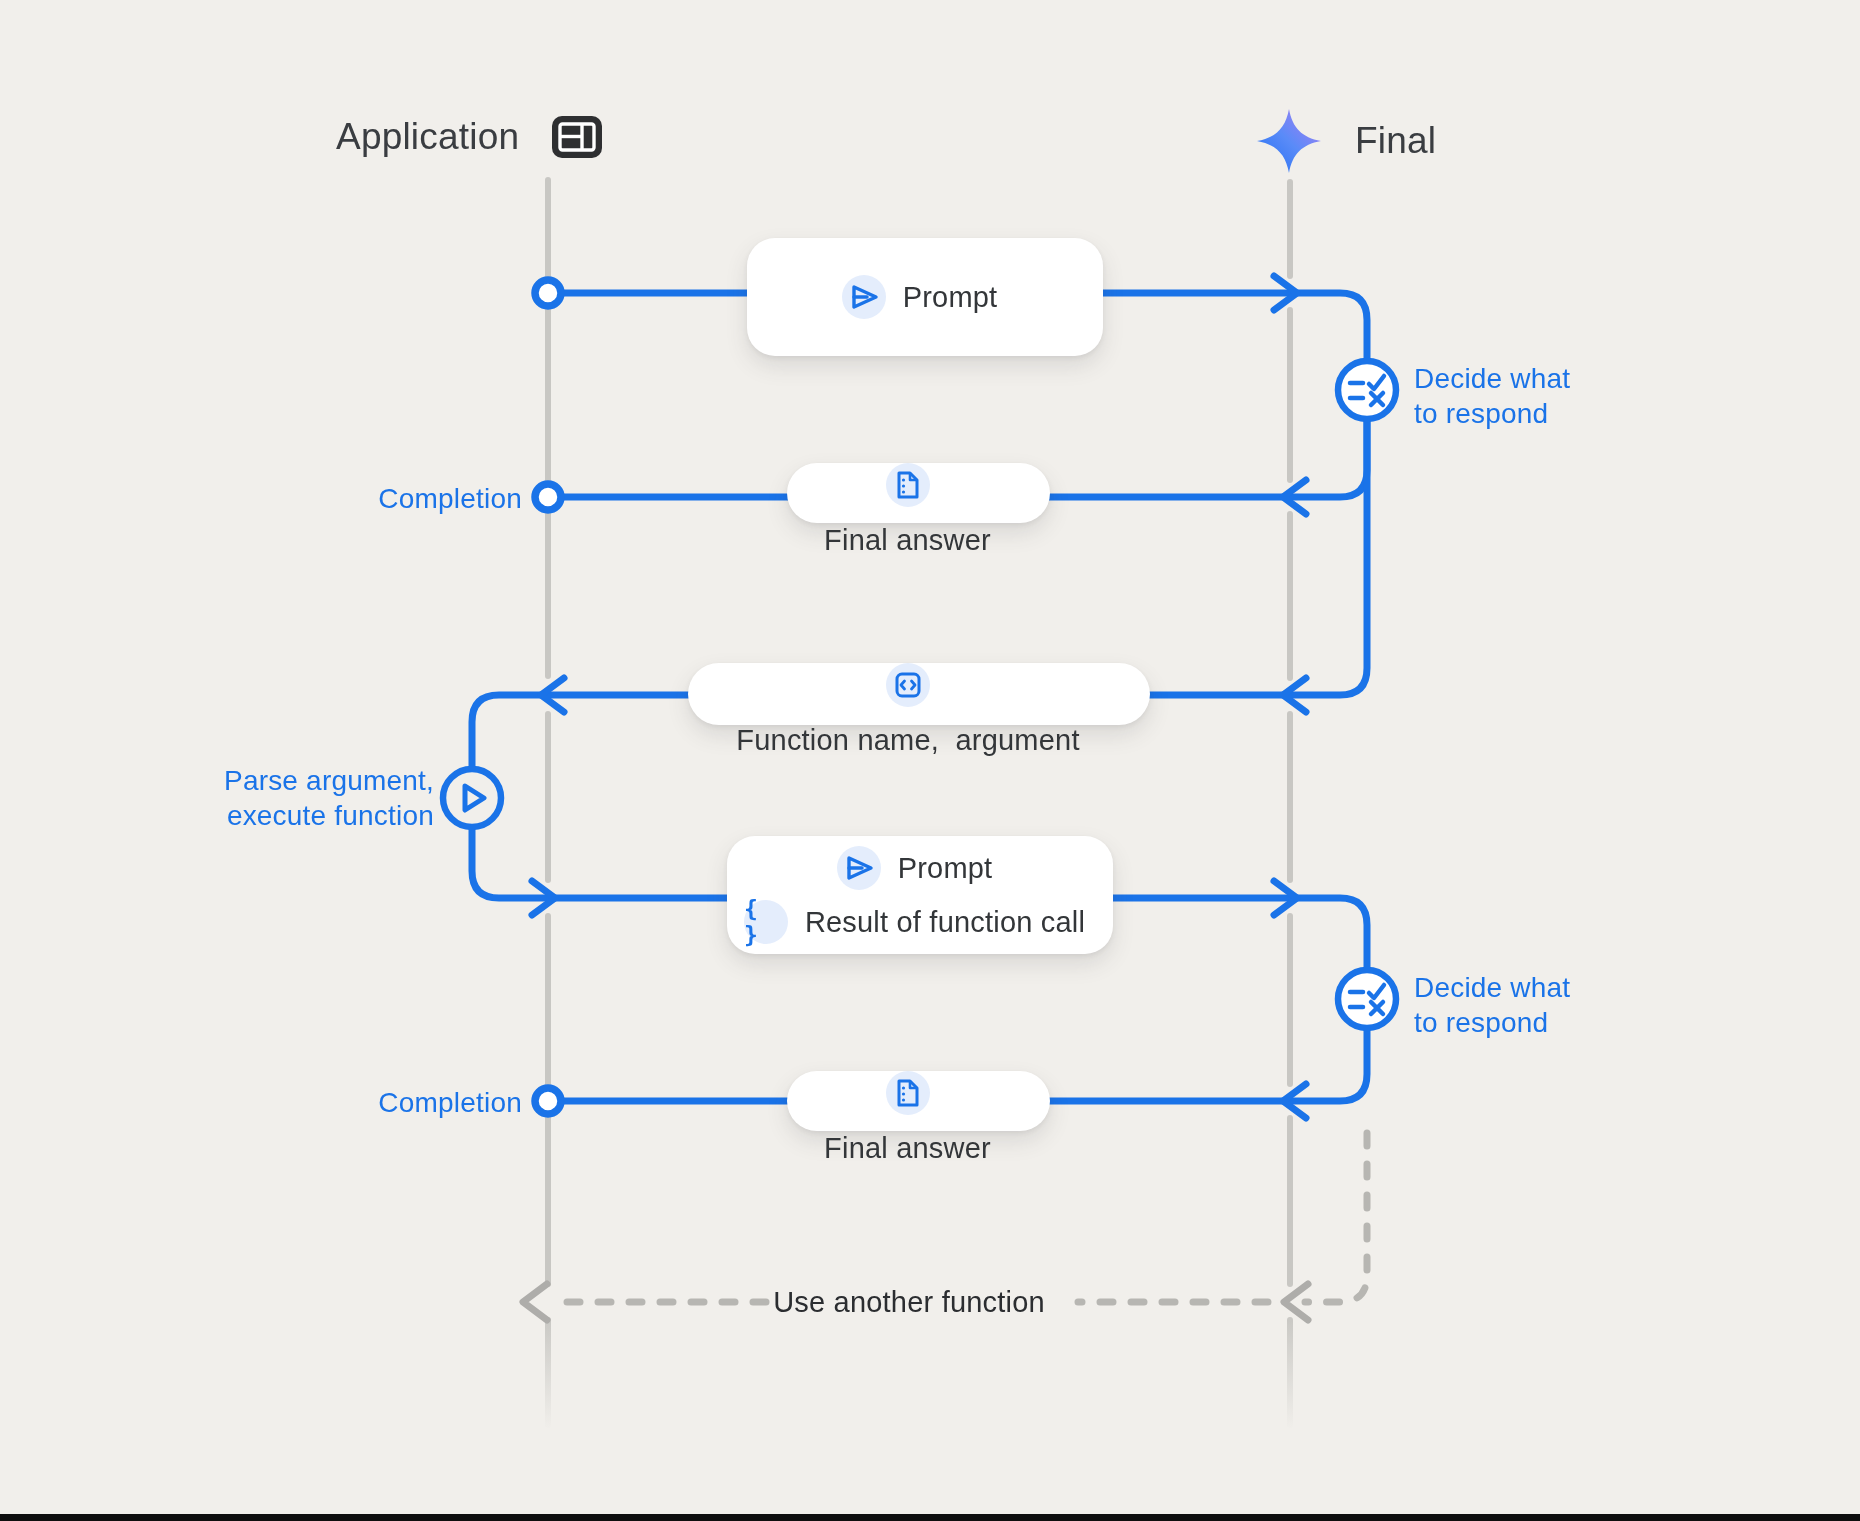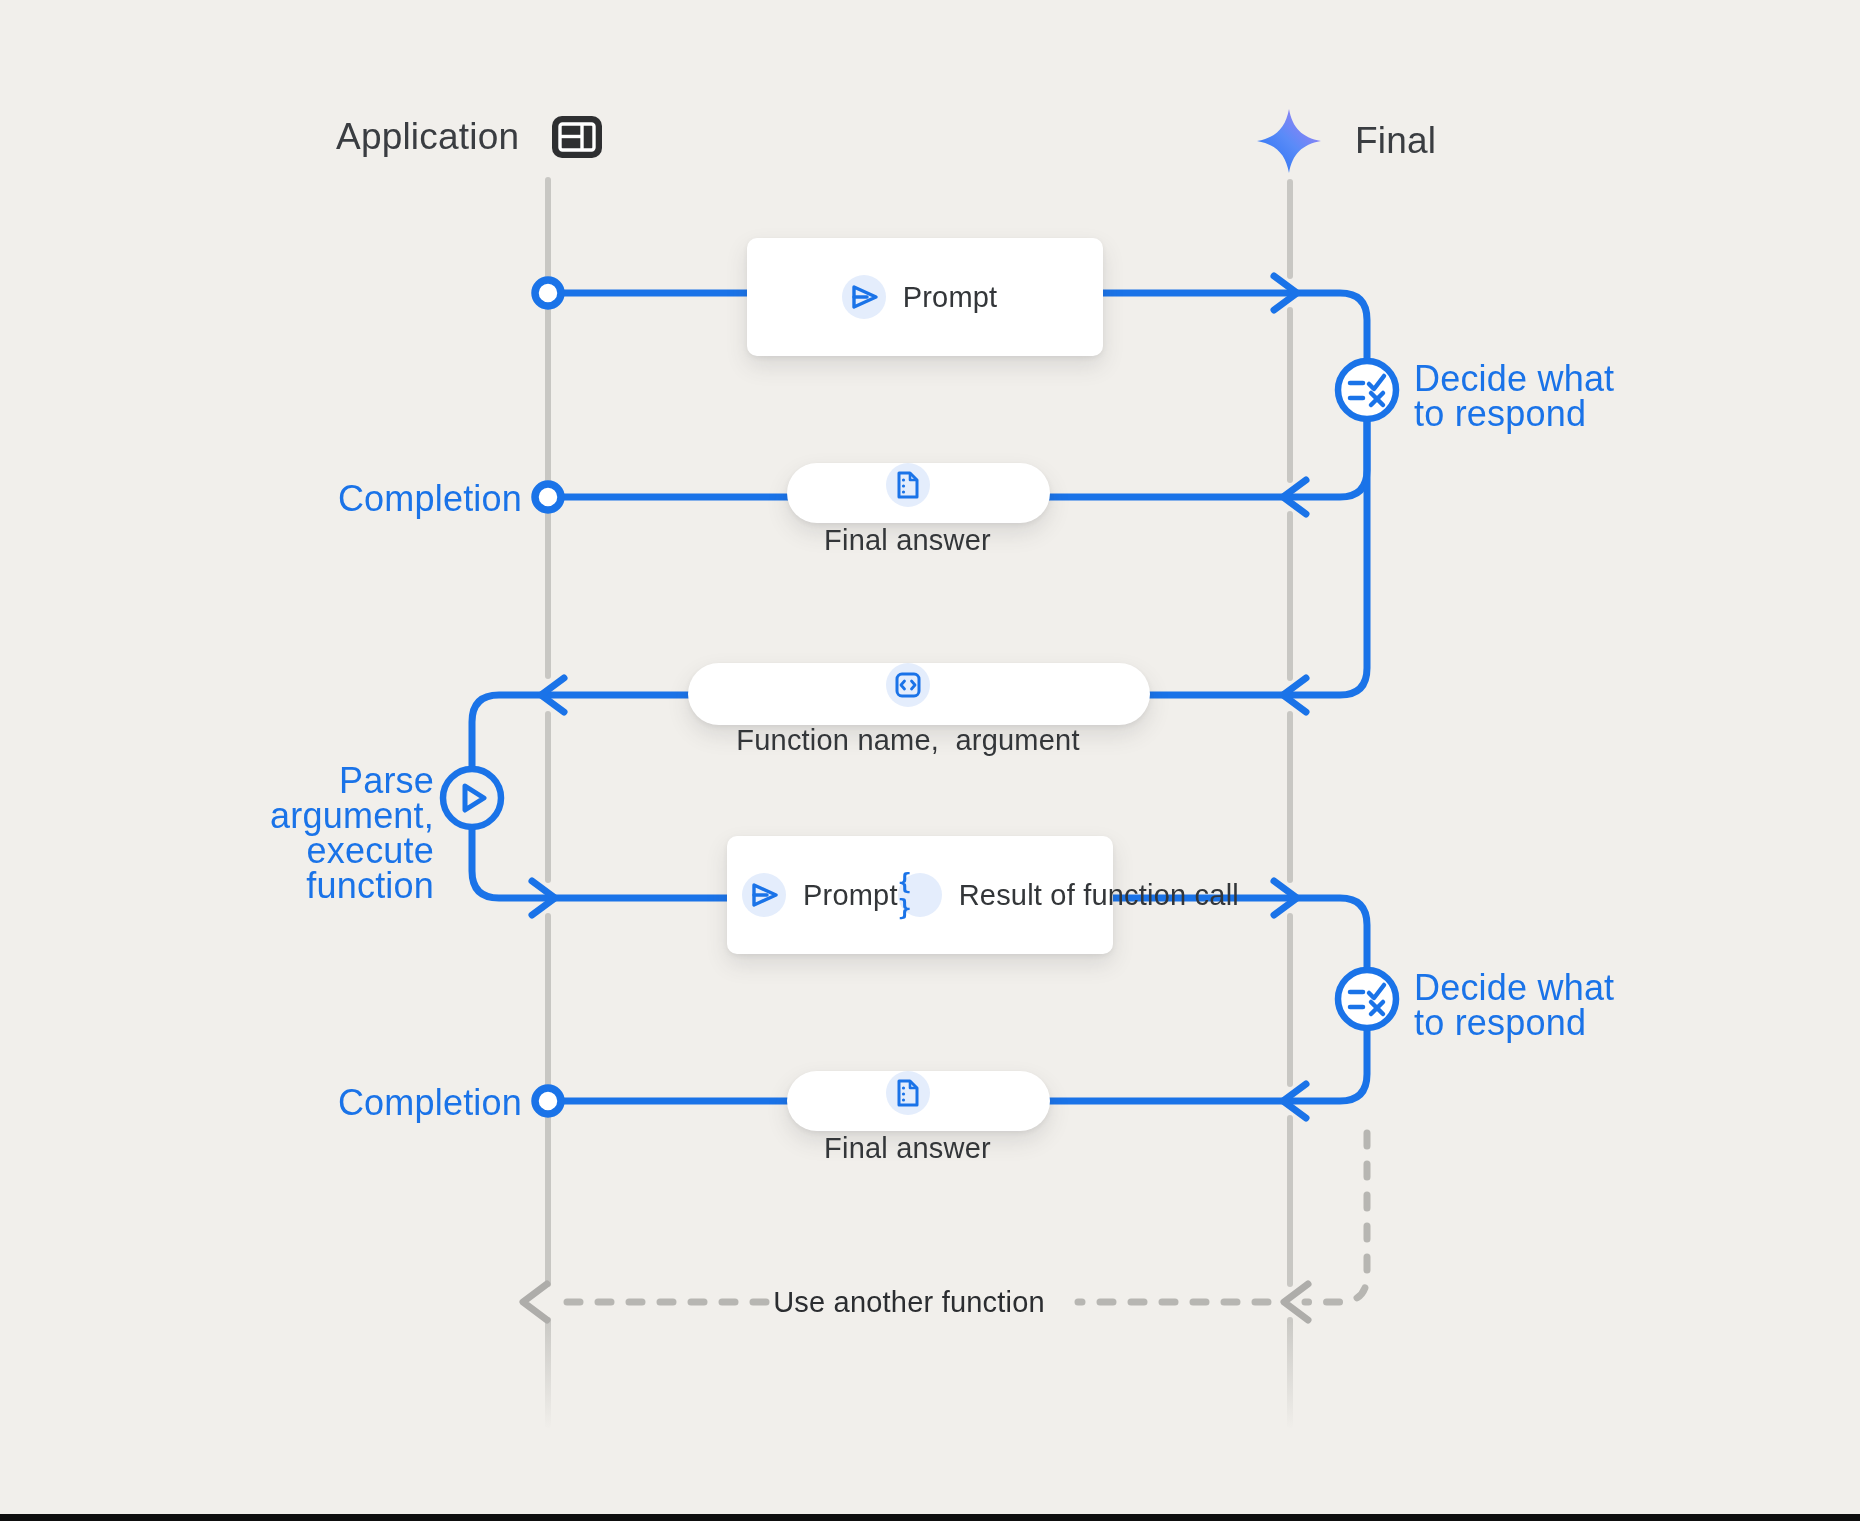--- a/index.html
+++ b/index.html
@@ -9,36 +9,36 @@
   }
   svg.wire{position:absolute;left:0;top:0;}
   .abs{position:absolute;}
 
   
   .actor{display:flex;align-items:center;gap:33px;}
   .actor-label{font-size:37px;font-weight:500;color:#3a3d41;letter-spacing:.2px;}
 
   
   .msgbox{
-    position:absolute;background:#ffffff;border-radius:10px;
+    position:absolute;background:#ffffff;border-radius:28px;
     box-shadow:0 10px 22px rgba(60,64,67,.13),0 2px 5px rgba(60,64,67,.08);
-    display:flex;justify-content:space-evenly;
-    padding:0 26px 0 15px;box-sizing:border-box;
+    display:flex;flex-direction:column;justify-content:space-evenly;
+    padding:0 26px 0 15px;box-sizing:border-box;align-items:center;
   }
   .msgbox.pill{border-radius:31px;flex-direction:column;align-items:center;justify-content:flex-start;padding:0 30px 0 8px;}
   .msgrow{display:flex;align-items:center;gap:17px;}
   .icon-circle{
     width:44px;height:44px;border-radius:50%;background:#e4edfc;flex:0 0 44px;
     display:flex;align-items:center;justify-content:center;
   }
   .msg-label{font-size:29px;color:#333639;white-space:pre;letter-spacing:.2px;}
   .braces{font-family:"DejaVu Sans Mono","Liberation Mono",monospace;font-size:23px;font-weight:700;color:#1a73e8;letter-spacing:1px;}
 
   
-  .note{font-size:36px;font-weight:500;color:#1a73e8;line-height:35px;letter-spacing:.2px;}
+  .note{font-size:28px;font-weight:500;color:#1a73e8;line-height:35px;letter-spacing:.2px;}
   .right{text-align:right;}
   .center{text-align:center;}
   .plain-note{font-size:29px;font-weight:500;color:#2b2d30;letter-spacing:.2px;}
 
   .bottom-bar{position:absolute;left:0;top:1514px;width:1860px;height:7px;background:#0e0e0e;}
 </style>
 </head>
 <body>
 
 <div class="canvas">

